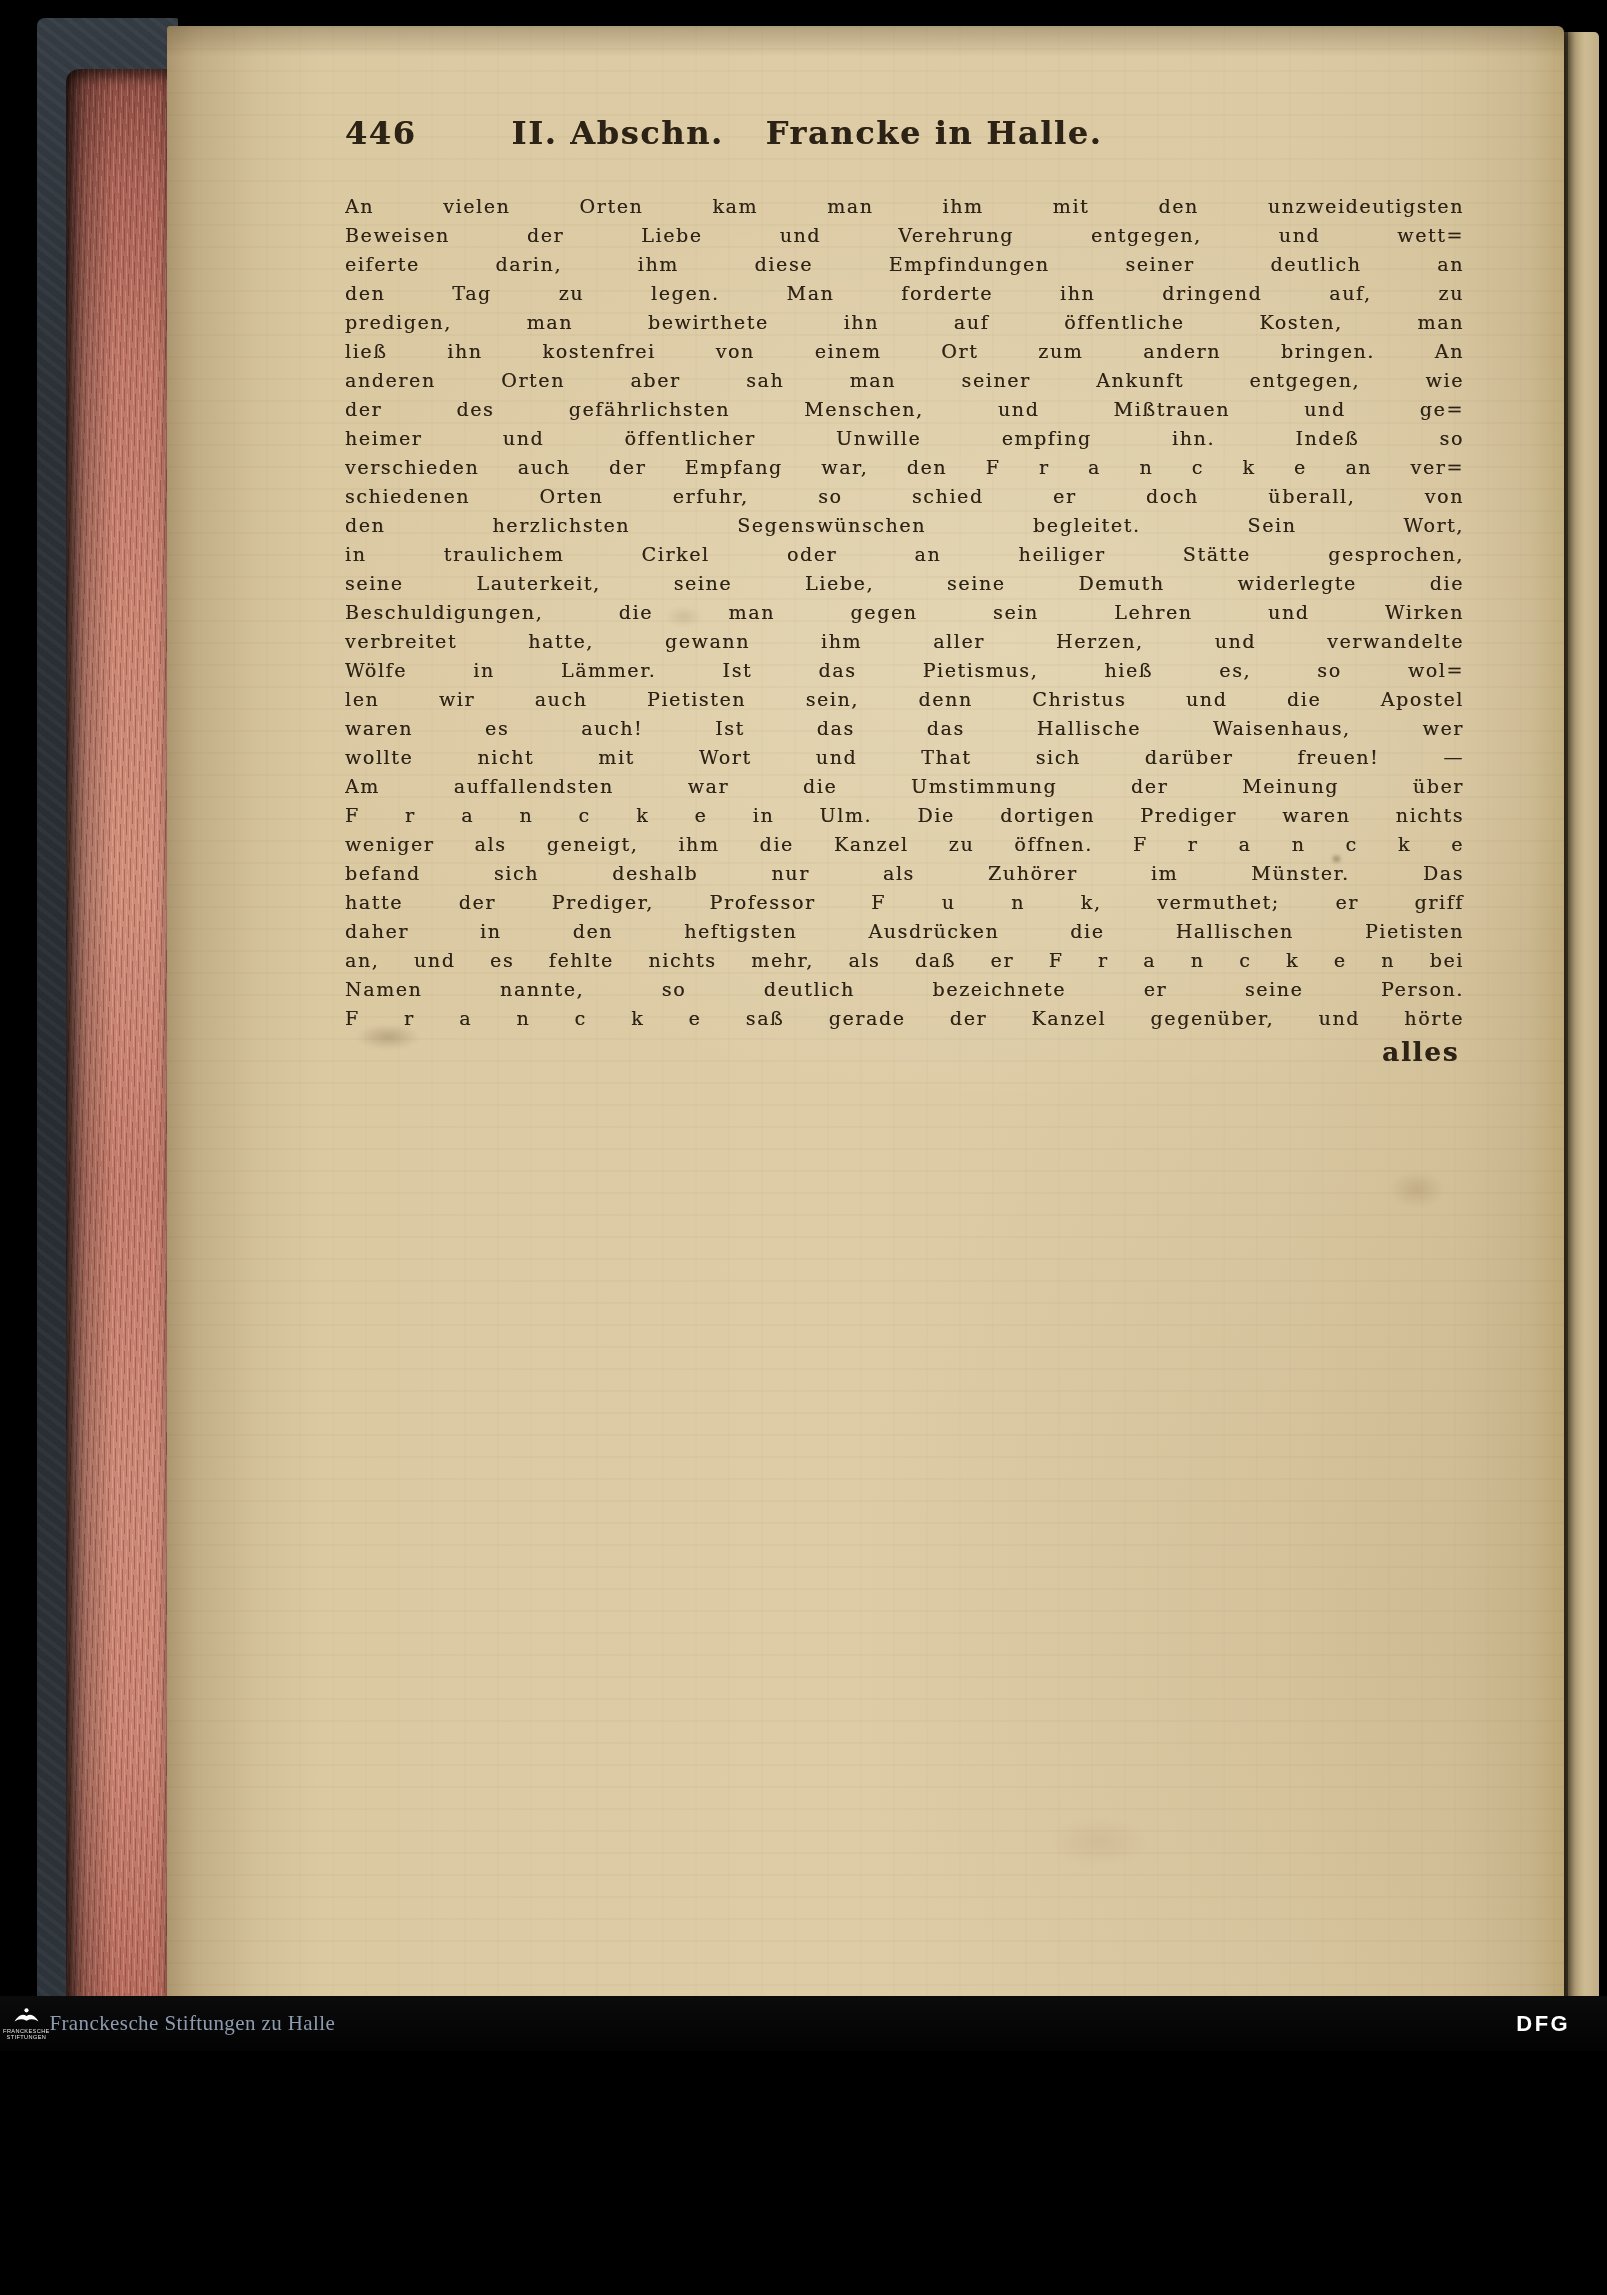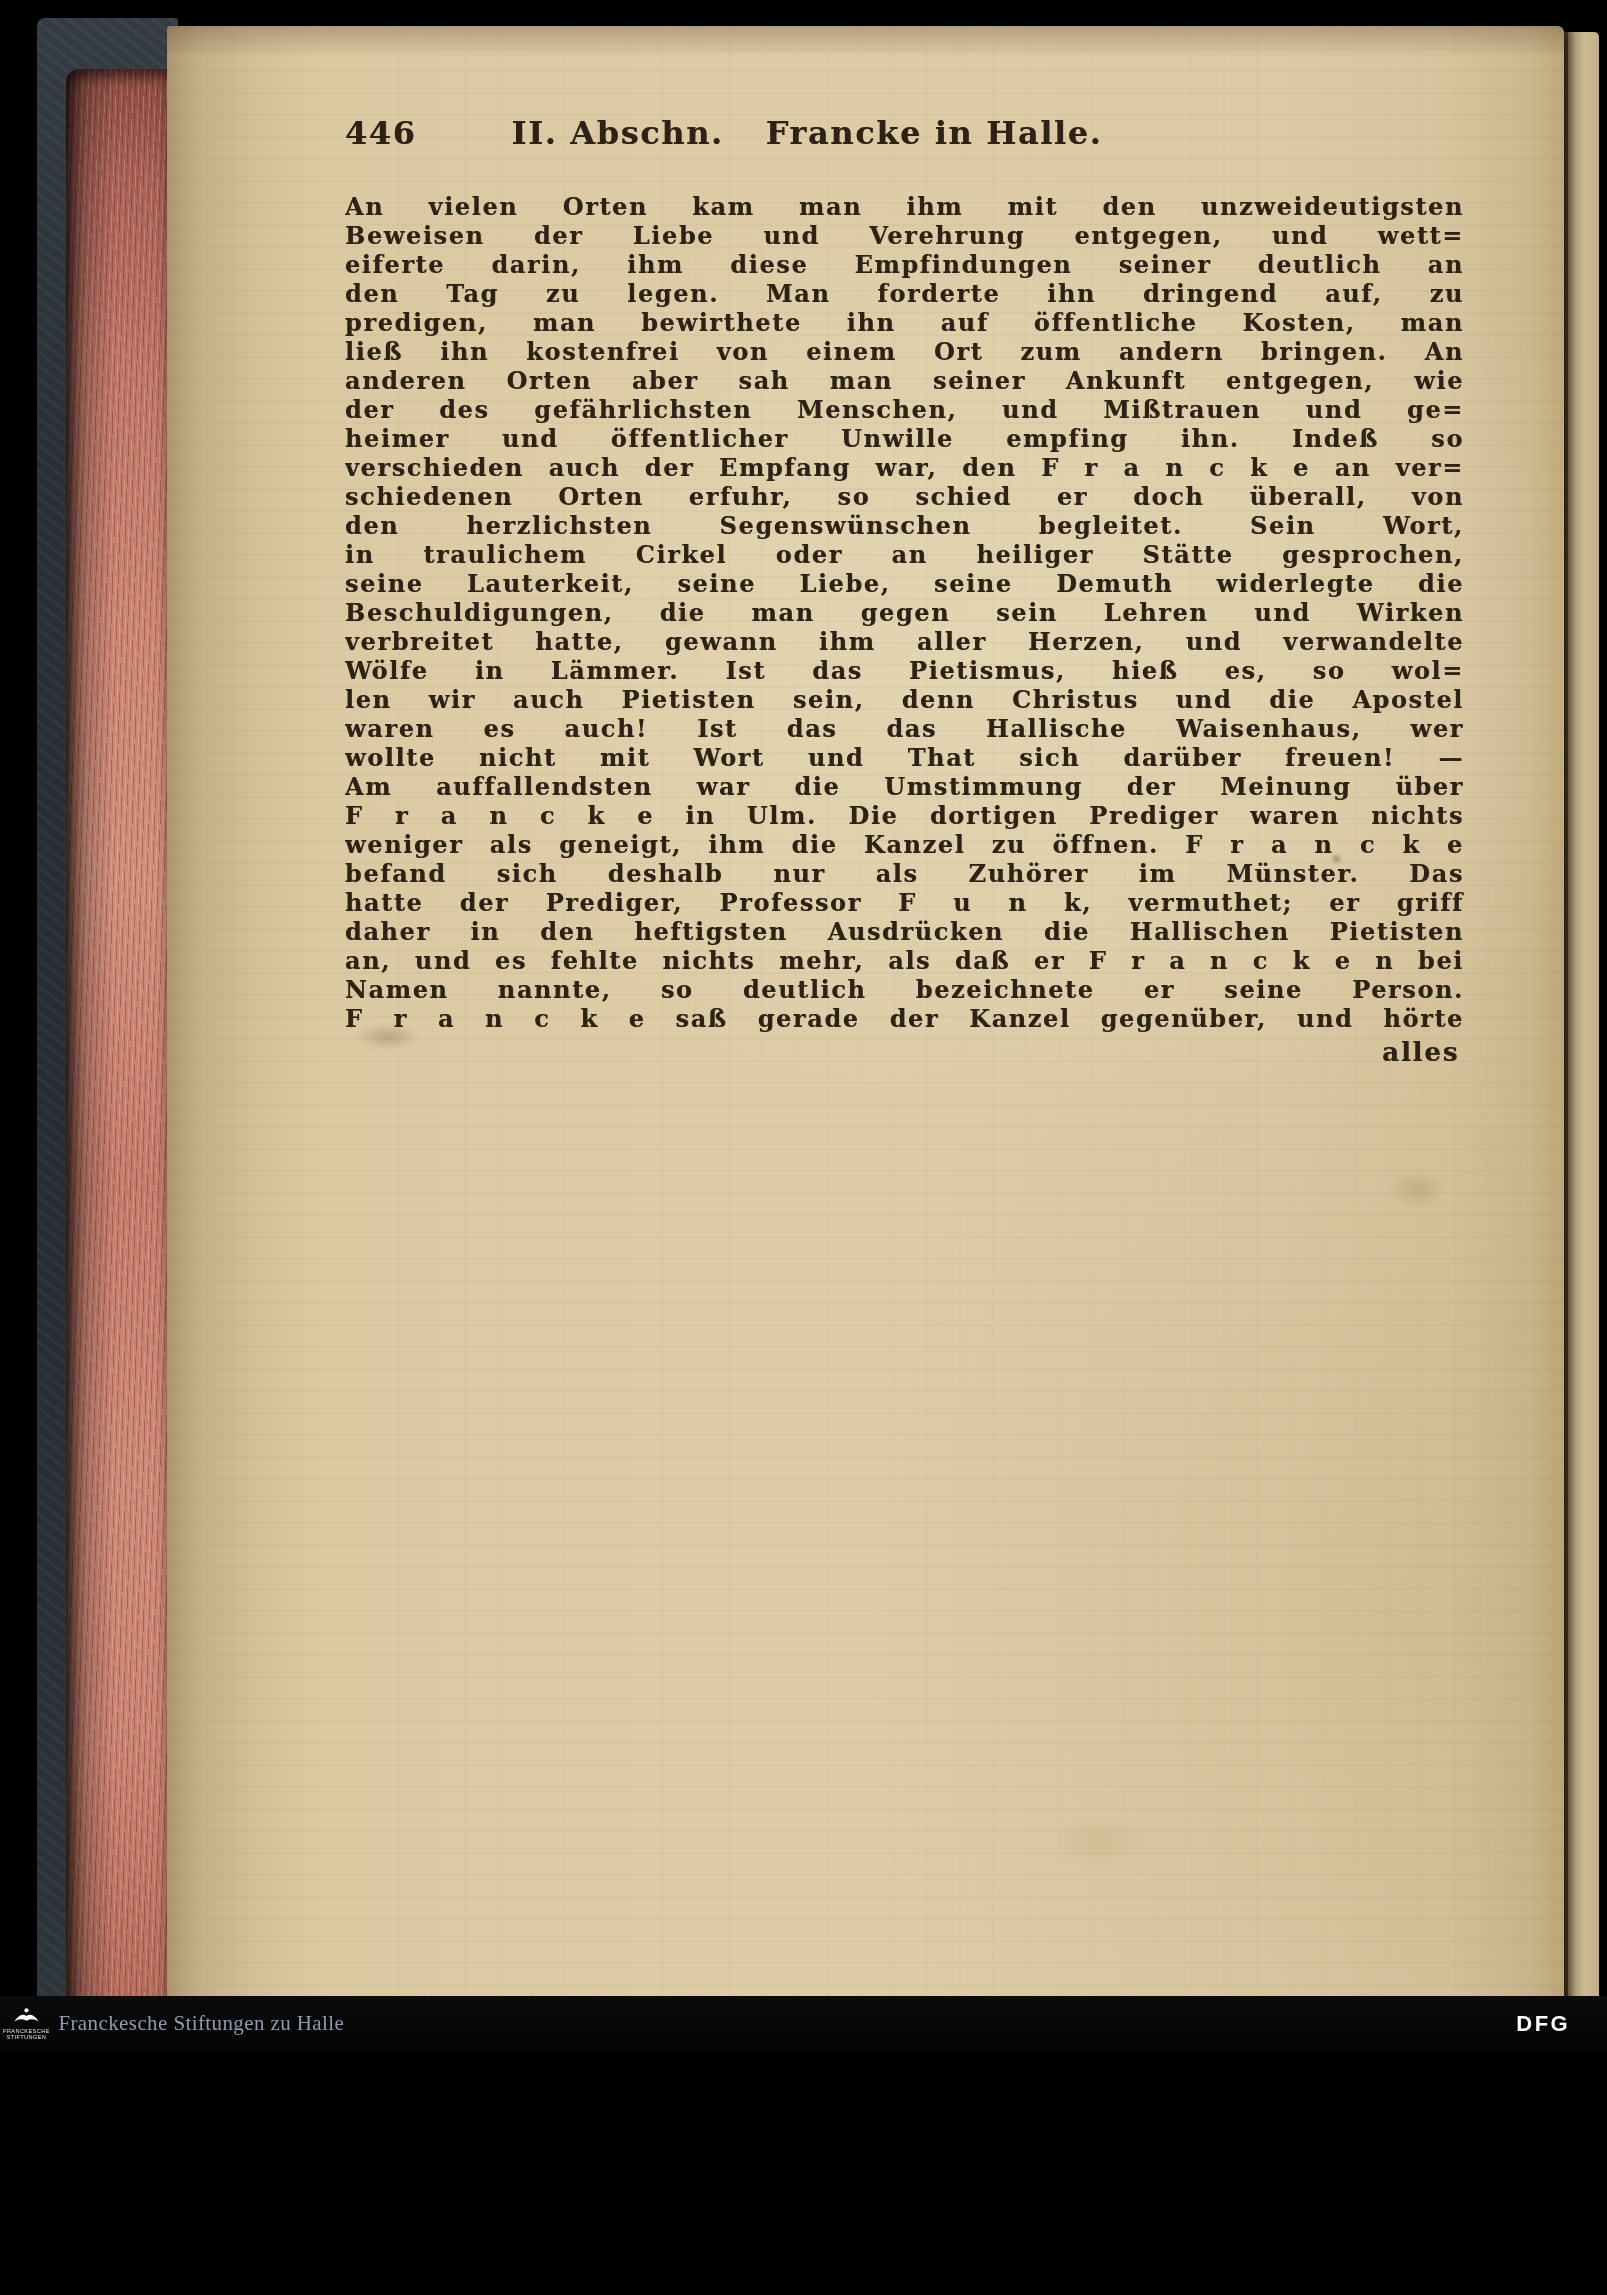--- a/index.html
+++ b/index.html
@@ -70,21 +70,21 @@
     display:flex; align-items:baseline;
     font-size:32px; font-weight:bold; letter-spacing:1.6px;
     text-shadow:0.3px 0.3px 0.5px rgba(44,34,21,0.55);
   }
   .running-header .pagenum { min-width:64px; }
   .running-header .section { margin-left:95px;text-align:center; }
   .running-header .title   { margin-left:42px; }
 
   .body-text {
     margin-top:40px;
-    font-size:24px; font-weight:bold; line-height:29px;
+    font-size:19px; font-weight:normal; line-height:29px;
     letter-spacing:1.6px; word-spacing:1.6px;
     color:#2c2215;
     text-shadow:0.3px 0.3px 0.4px rgba(44,34,21,0.5);
   }
   .tline {
     text-align:justify; text-align-last:justify; -moz-text-align-last:justify;
     overflow:hidden; height:29px;
   }
   .catchword {
     margin-top:3.2px; text-align:right; padding-right:4.8px;
@@ -106,21 +106,21 @@
     background:linear-gradient(180deg,#0b0b0b,#030303);
     display:flex; align-items:center;
   }
   .fs-logo {
     width:40px; height:48px; margin-left:6.4px;
     display:flex; flex-direction:column; align-items:center; justify-content:center;
   }
   .fs-logo svg { display:block; }
   .fs-logo .cap { font-family:"Liberation Sans", sans-serif; font-size:5.6px; line-height:6.4px; color:#e8e8e8; letter-spacing:0.4px; text-align:center; }
   .institution {
-    margin-left:12px;
+    margin-left:3px;
     font-family:"Liberation Serif", serif;
     font-size:21px; color:#8e9cb0; letter-spacing:0.4px;
   }
   .dfg {
     margin-left:auto; margin-right:37px;
     font-family:"Liberation Sans", sans-serif;
     font-size:22px; font-weight:bold; 
     color:#ffffff; letter-spacing:2.4px;text-align:center;
   }
 </style>

